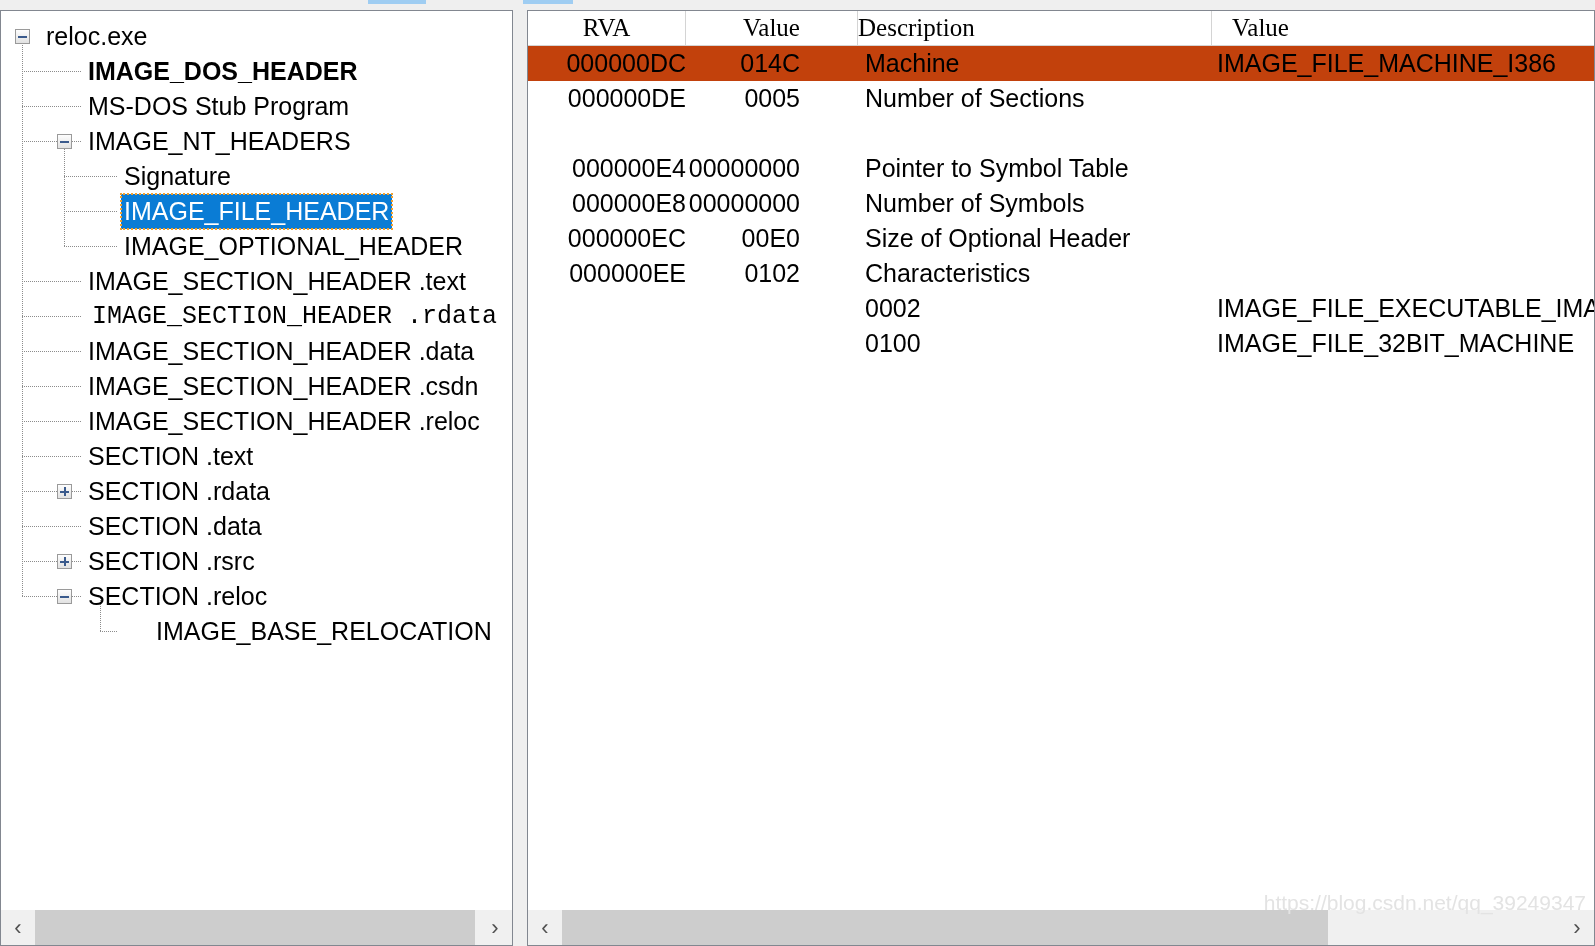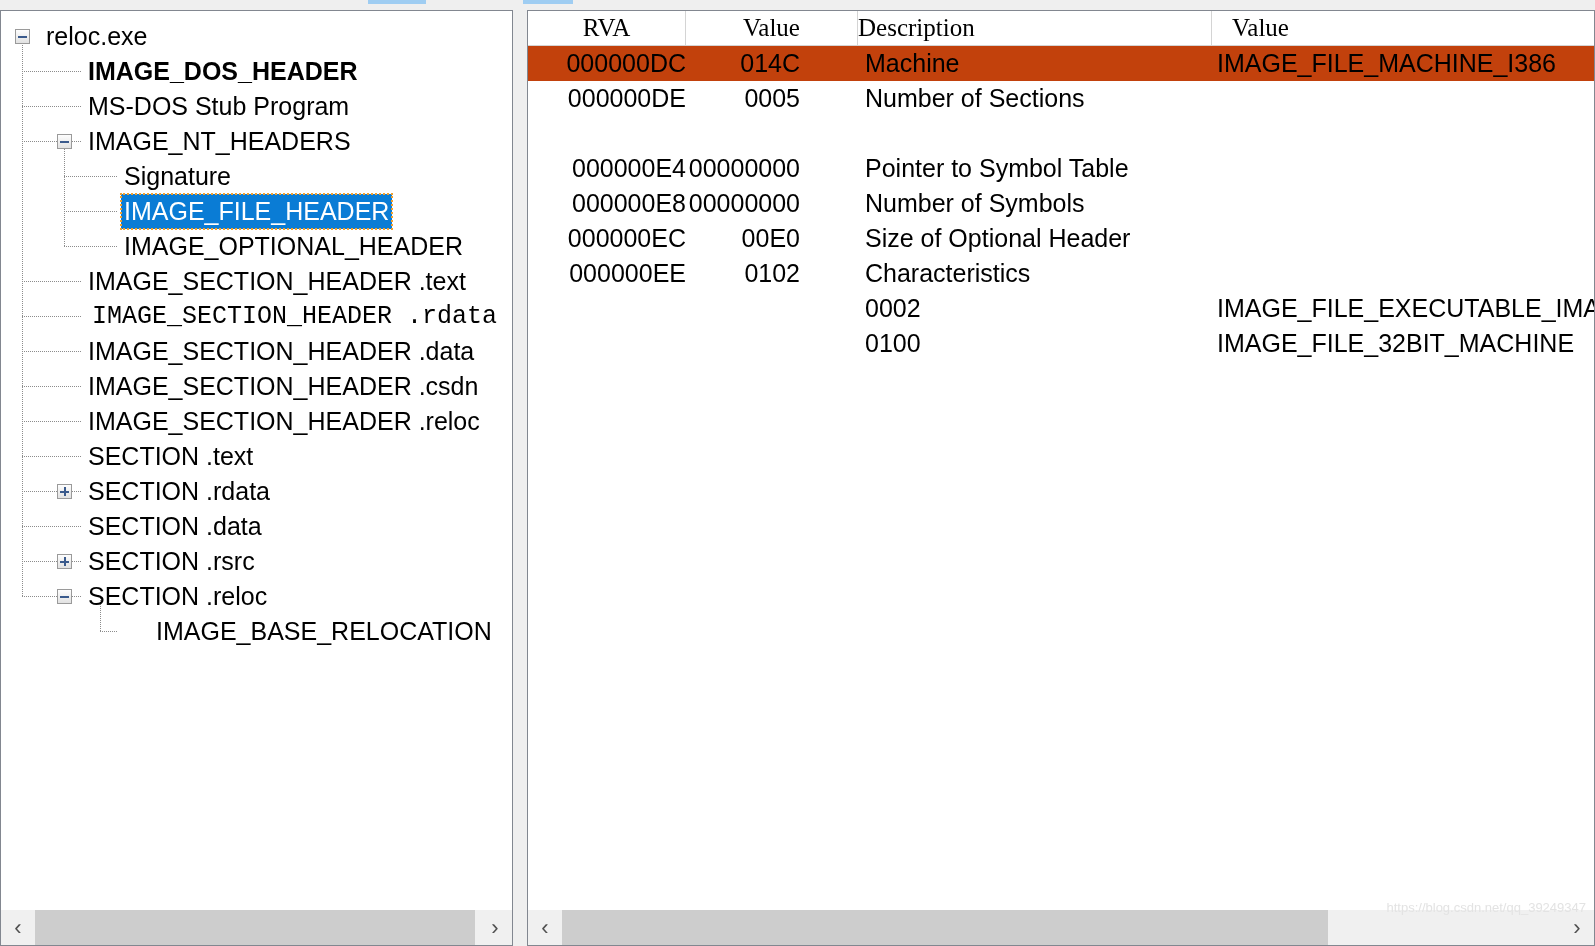--- a/index.html
+++ b/index.html
@@ -202,21 +202,21 @@
     height: 35px;
     background: #cdcdcd;
     cursor: pointer;
   }
 
   
   .watermark {
     position: absolute;
     right: 8px;
     bottom: 30px;
-    font-size: 13px;
+    font-size: 21px;
     color: #e3e3e3;
     white-space: nowrap;
     pointer-events: none;
   }
 </style>
 </head>
 <body>
 
 <div id="app">
 

